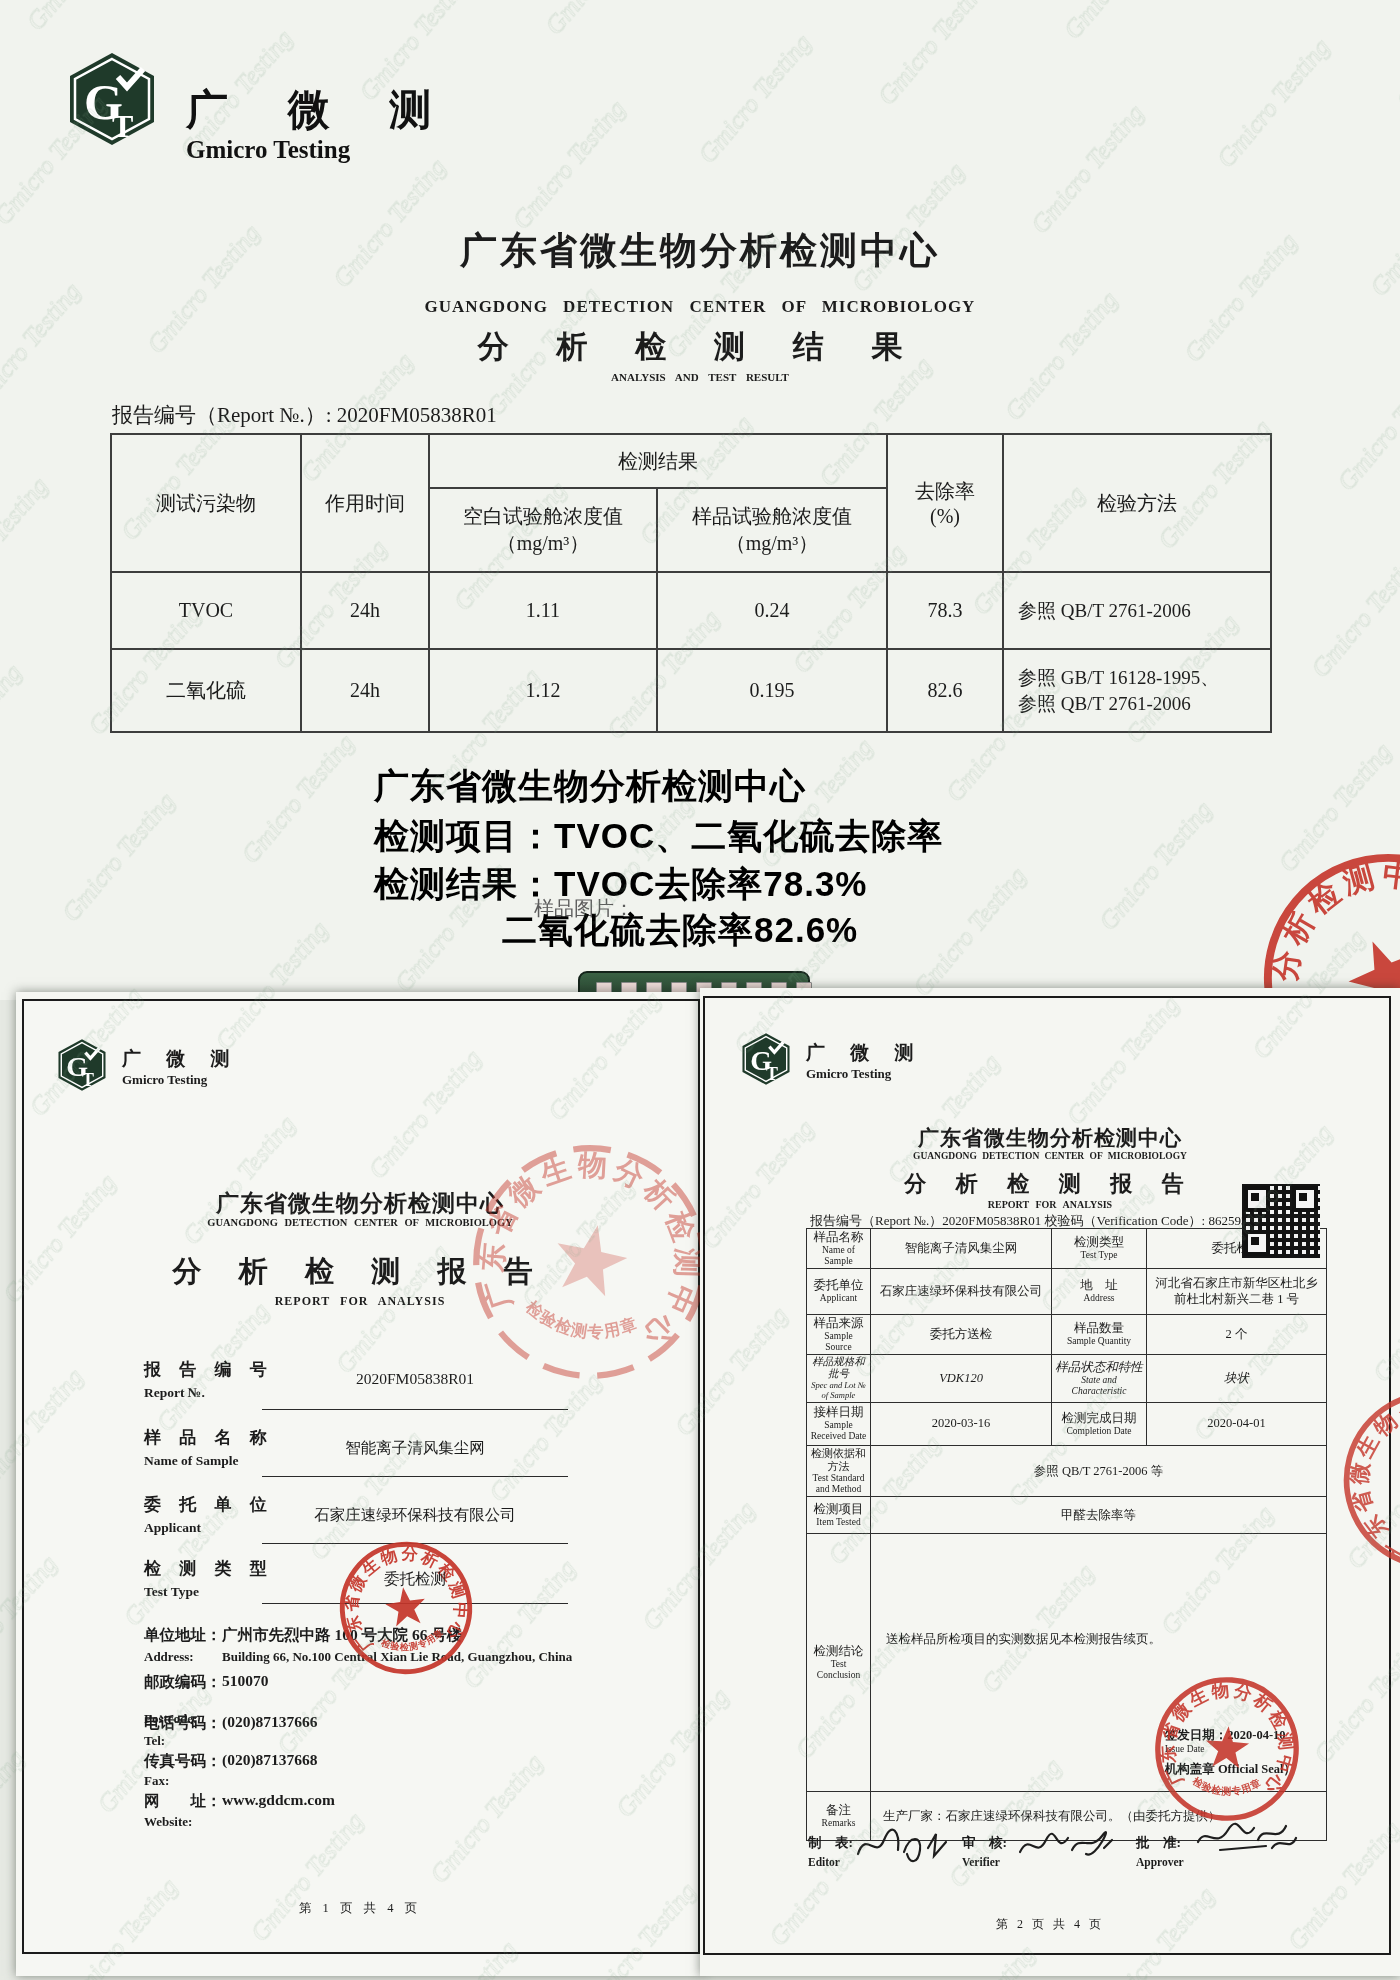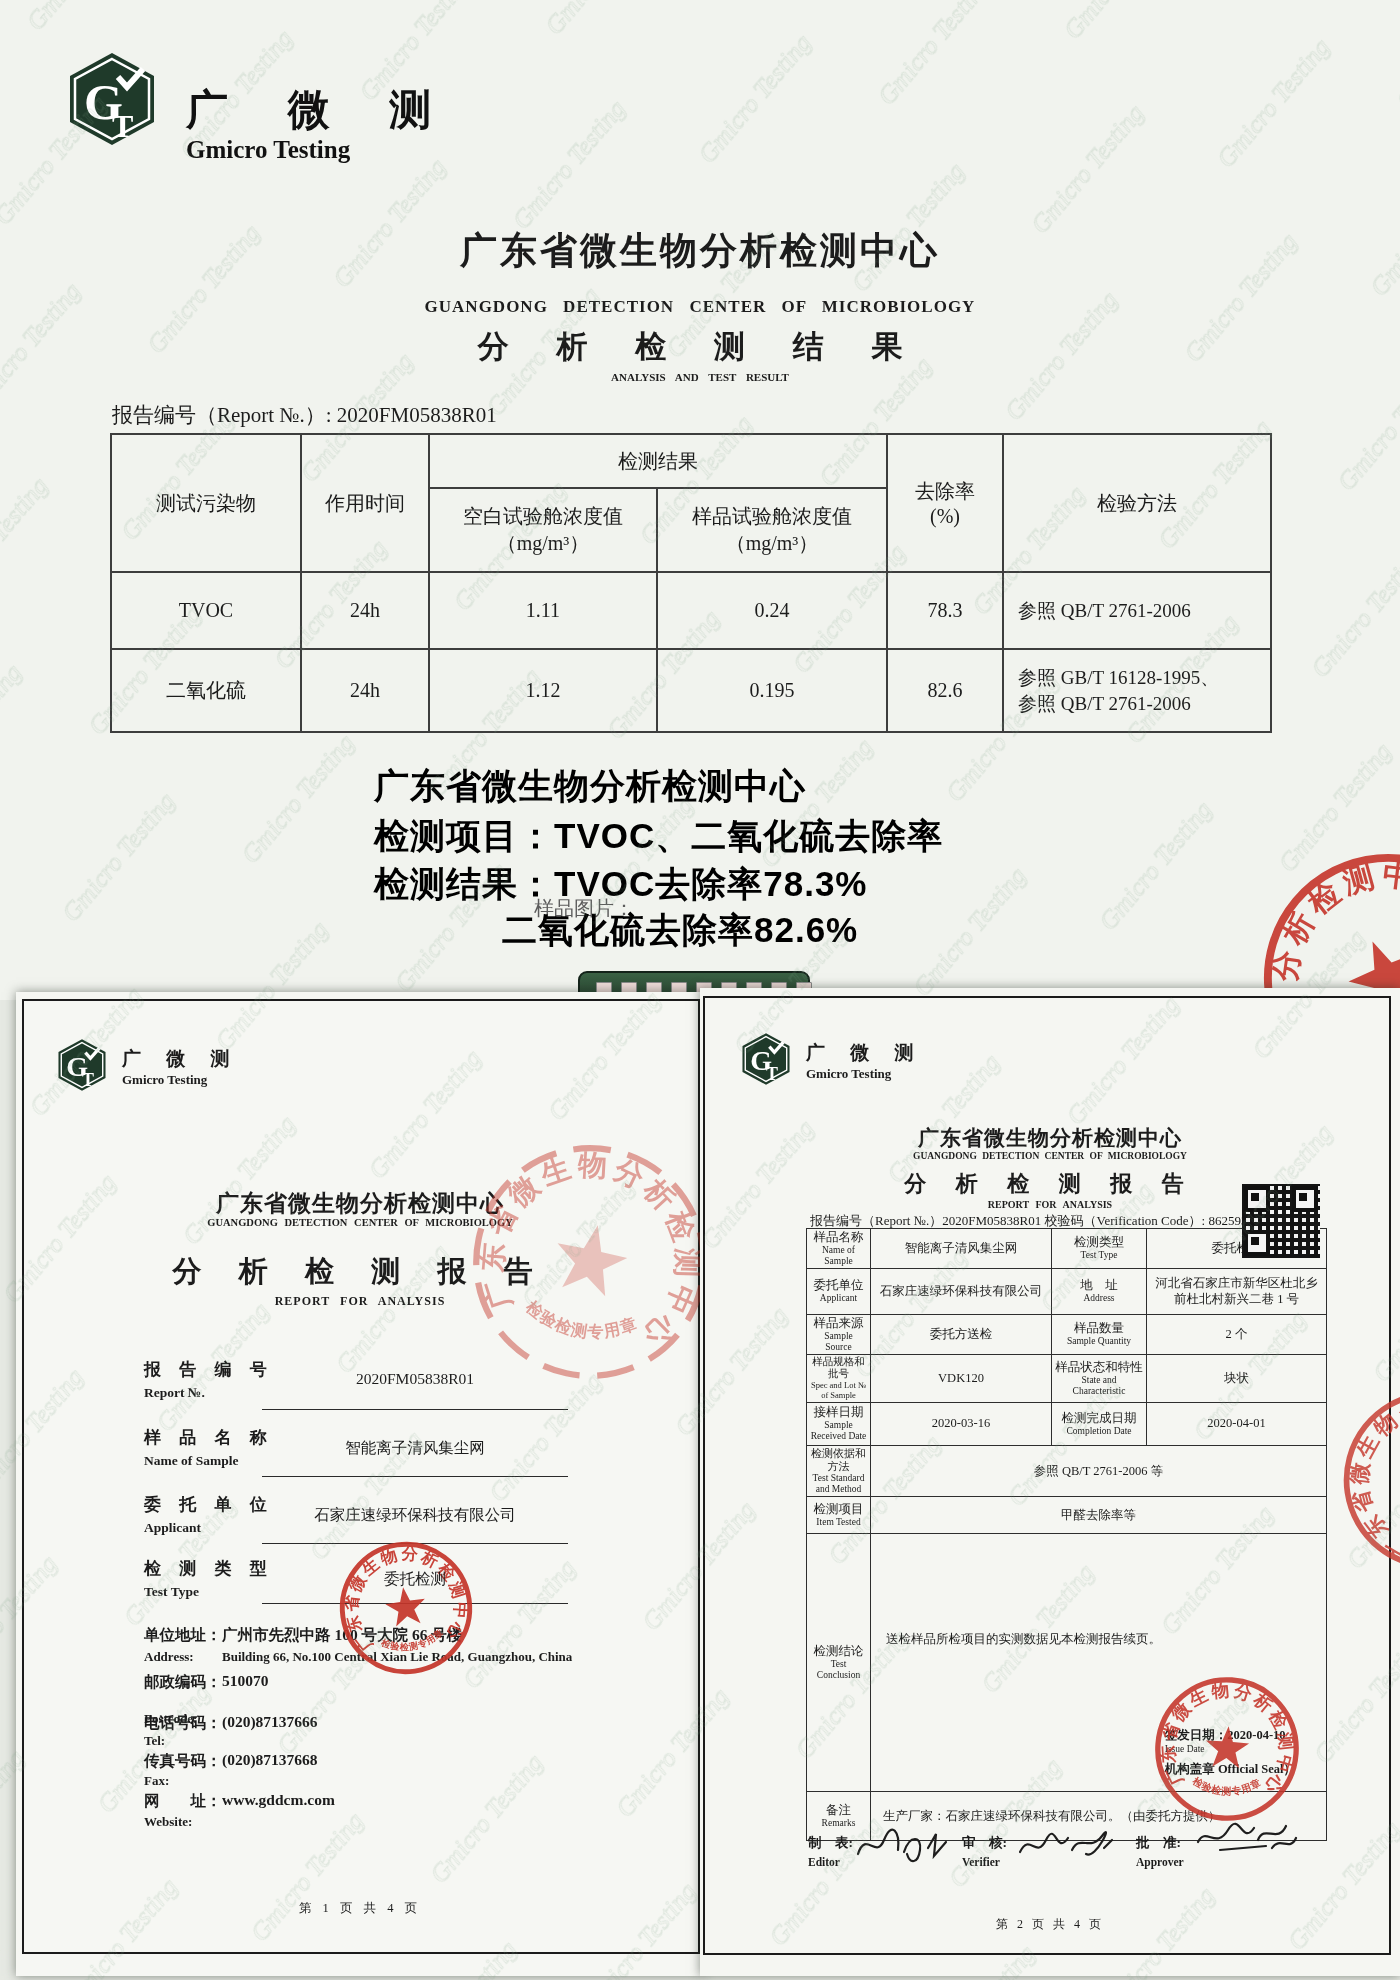--- a/index.html
+++ b/index.html
@@ -323,21 +323,21 @@
               <div class="lc">样品来源</div>
               <div class="le">Sample Source</div>
             </td>
         <td class="v">委托方送检</td>
         <td>
               <div class="lc">样品数量</div>
               <div class="le">Sample Quantity</div>
             </td>
         <td class="v">2 个</td>
       </tr>
-      <tr style="height:44px;">
+      <tr style="height:44px;font-style:italic;">
         <td>
               <div class="lc" style="font-size:10.5px;">样品规格和批号</div>
               <div class="le" style="font-size:8.5px;">Spec and Lot № of Sample</div>
             </td>
         <td class="v">VDK120</td>
         <td>
               <div class="lc">样品状态和特性</div>
               <div class="le">State and Characteristic</div>
             </td>
         <td class="v">块状</td>

